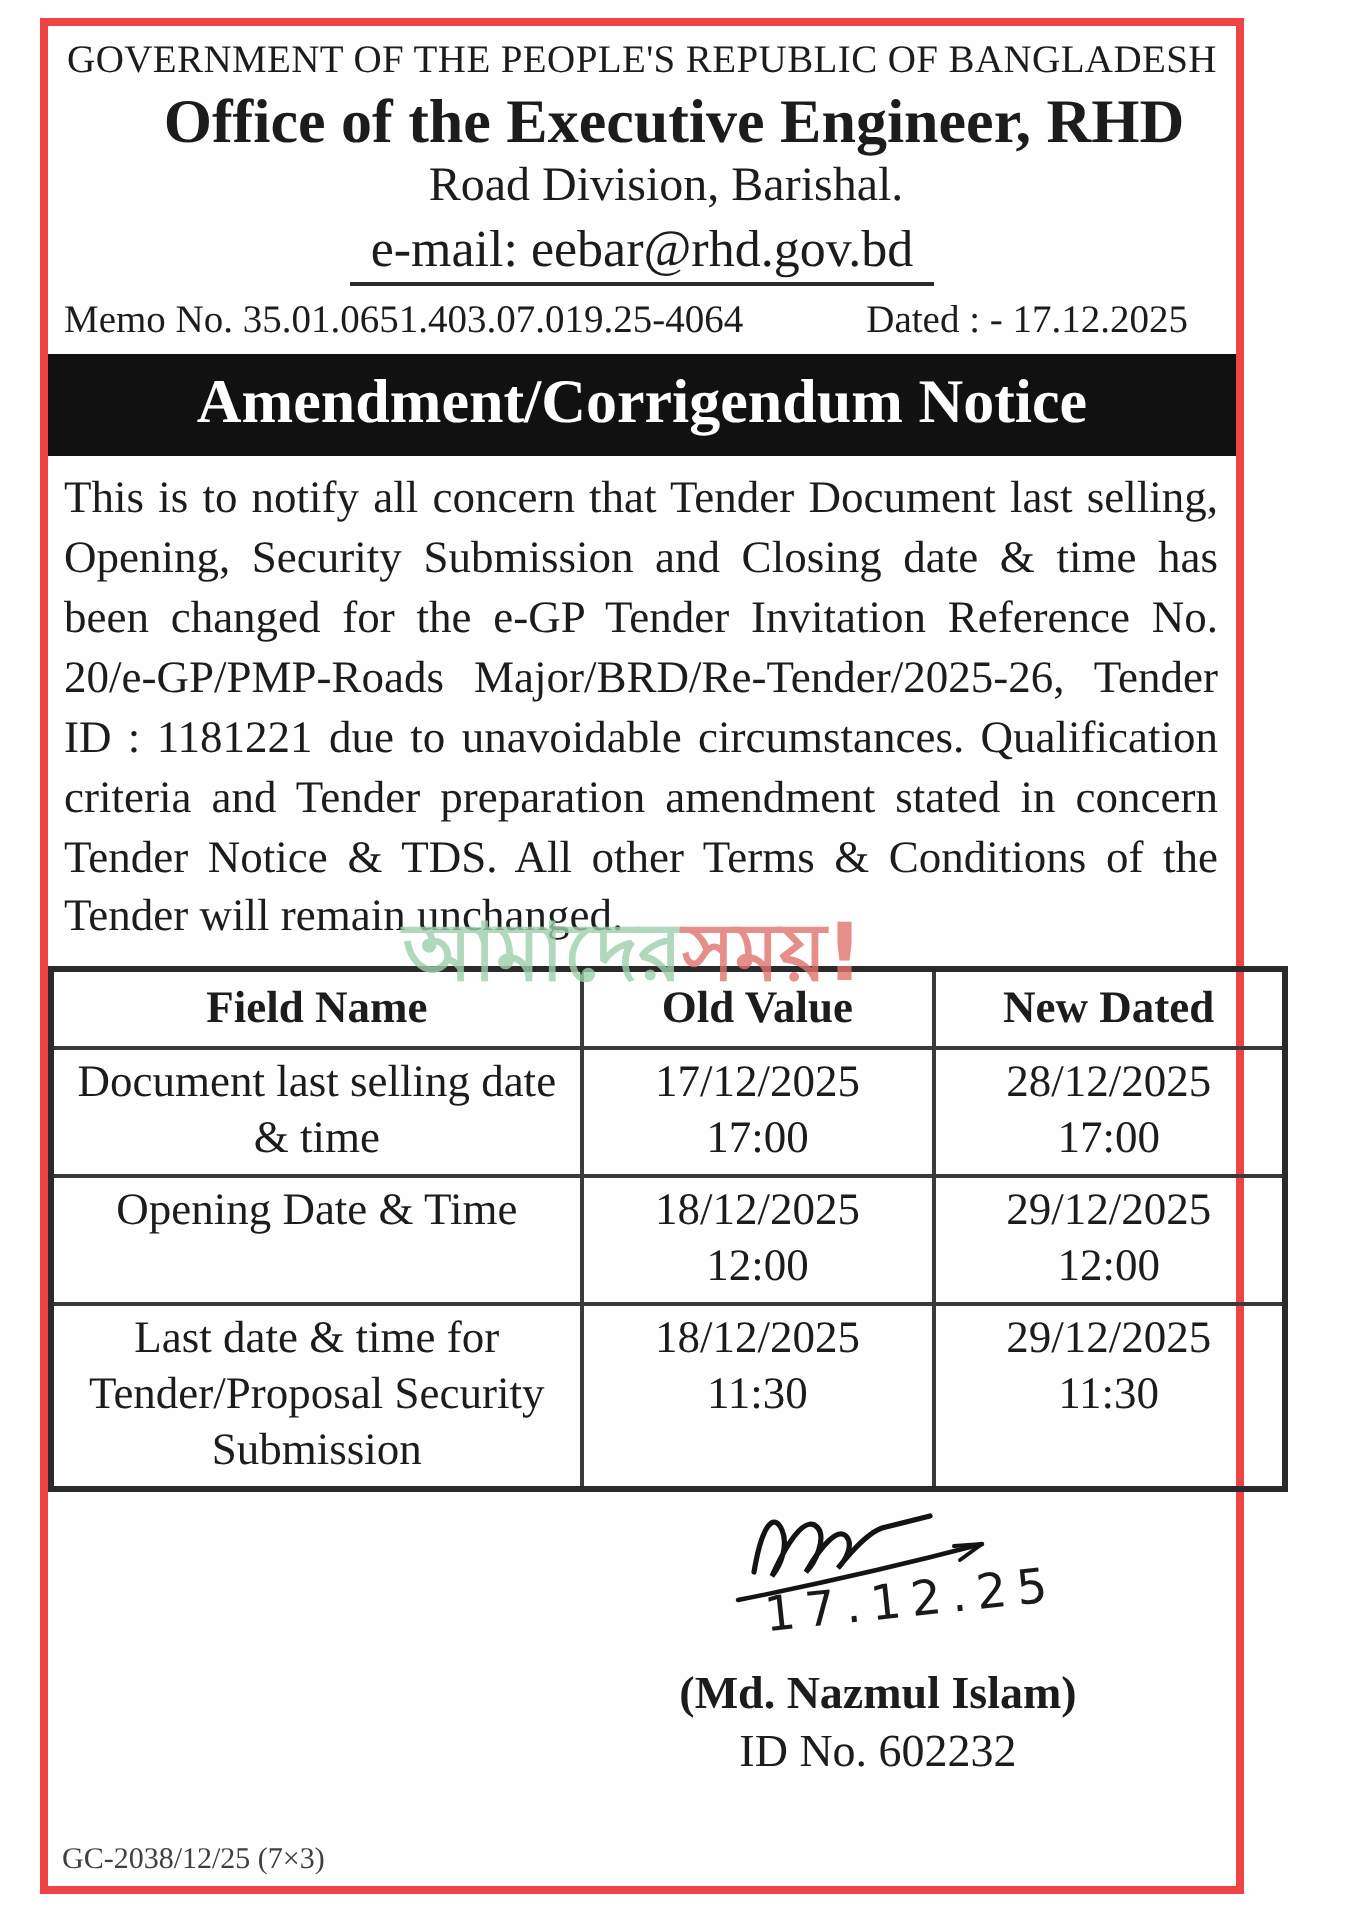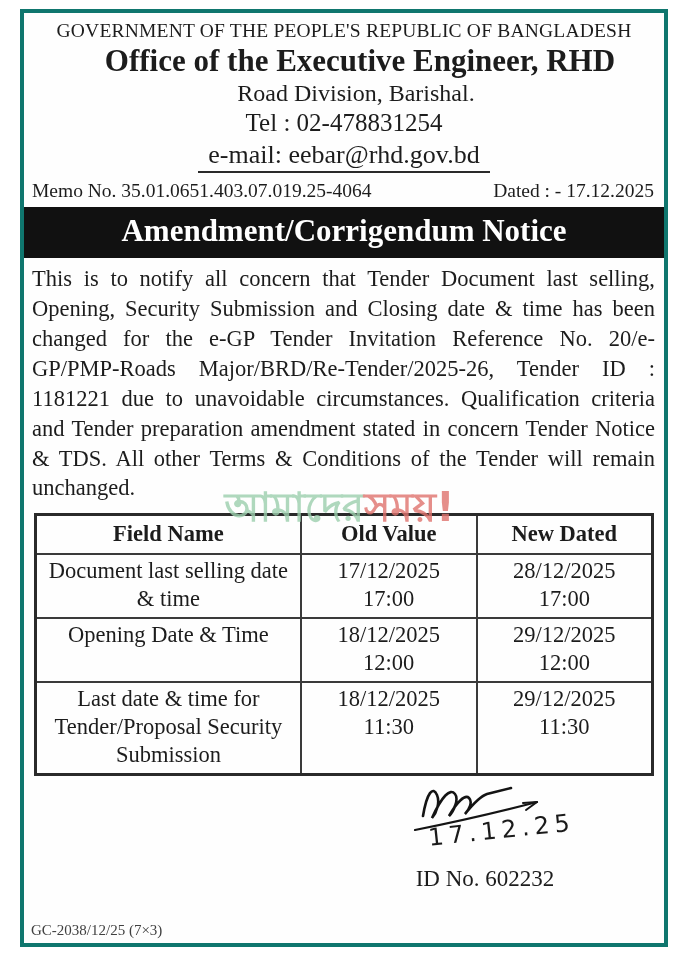--- a/index.html
+++ b/index.html
@@ -7,36 +7,36 @@
   body {
     height: 955px;
     font-family: "Liberation Serif", "DejaVu Serif", serif;
     color: #1c1c1c;
     position: relative;
     overflow: hidden;
   }
   .frame {
     position: absolute;
     left: 20px; top: 9px;
-    width: 648px; height: 938px;
-    border: 4px solid #0f766e;
+    width: 602px; height: 938px;
+    border: 4px solid #ef4444;
     background: #fefefe;
   }
   
   .letterhead { text-align: center; padding-top: 7px; }
   .gov-line   { font-size: 19.5px; letter-spacing: 0.2px; }
   .office-line{ font-size: 31px; font-weight: bold; margin-top: 1px; padding-left: 32px; }
   .division-line { font-size: 24px; margin-top: 1px; margin-left: 24px; }
   .tel-line   { font-size: 25px; margin-top: 2px; }
   .email-line { font-size: 26px; margin-top: 3px; display: inline-block;
                 border-bottom: 2px solid #2a2a2a; padding: 0 10px 1px; }
   
   .memo-row {
     display: flex; justify-content: space-between;
-    font-size: 19.5px; padding: 7px 10px 5px 8px;
+    font-size: 19.5px; padding: 7px 24px 5px 8px;
   }
   
   .banner {
     background: #111111; color: #ffffff;
     text-align: center; font-size: 31px; font-weight: bold;
     padding: 6px 0 9px;
   }
   
   .notice-body {
     font-size: 22.5px; line-height: 1.33;
@@ -93,21 +93,20 @@
 </style>
 </head>
 <body>
 
 <div class="frame">
 
   <div class="letterhead">
     <div class="gov-line">GOVERNMENT OF THE PEOPLE'S REPUBLIC OF BANGLADESH</div>
     <div class="office-line">Office of the Executive Engineer, RHD</div>
     <div class="division-line">Road Division, Barishal.</div>
-    <div class="tel-line">Tel : 02-478831254</div>
     <div><span class="email-line">e-mail: eebar@rhd.gov.bd</span></div>
   </div>
 
   <div class="memo-row">
     <span>Memo No. 35.01.0651.403.07.019.25-4064</span>
     <span>Dated : - 17.12.2025</span>
   </div>
 
   <div class="banner">Amendment/Corrigendum Notice</div>
 
@@ -171,20 +170,21 @@
   <div class="sig-area">
     <div class="sig-block">
       <div class="sig-art">
         <svg width="240" height="82" viewBox="0 0 240 82">
           <path d="M58,34 C62,10 68,4 72,13 C75,20 72,30 67,36 C77,14 85,6 90,12 C94,17 89,29 84,34 C92,20 100,12 104,16 C108,20 104,28 100,32 C108,22 116,14 122,12 L146,6" fill="none" stroke="#141414" stroke-width="2.6" stroke-linecap="round"></path>
           <path d="M50,48 C90,40 130,31 172,20" fill="none" stroke="#141414" stroke-width="2.2" stroke-linecap="round"></path>
           <path d="M172,20 L158,21 M172,20 L161,28" fill="none" stroke="#141414" stroke-width="2" stroke-linecap="round"></path>
         </svg>
         <div class="sig-date">17.12.25</div>
       </div>
+      <div class="sig-name">(Md. Nazmul Islam)</div>
       <div class="sig-line">ID No. 602232</div>
 
     </div>
   </div>
 
   <div class="footer-code">GC-2038/12/25 (7×3)</div>
 
 </div>
 
 </body></html>

